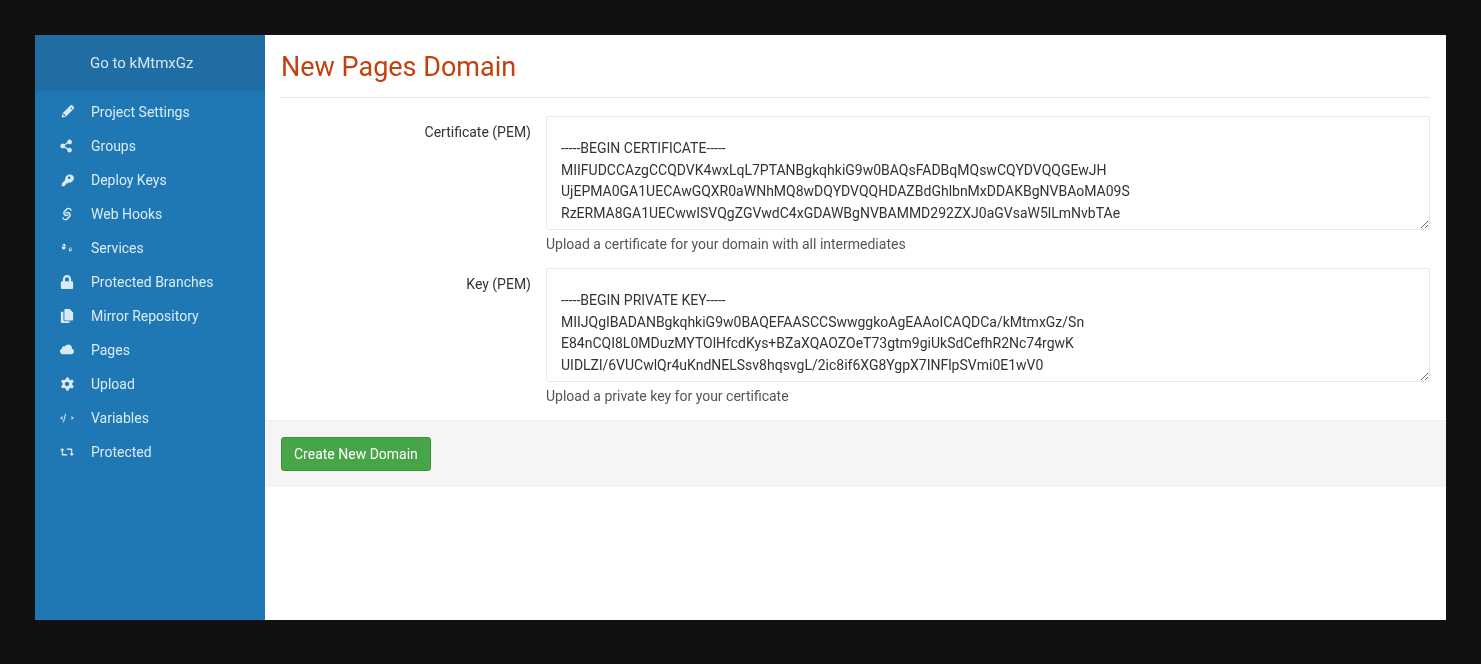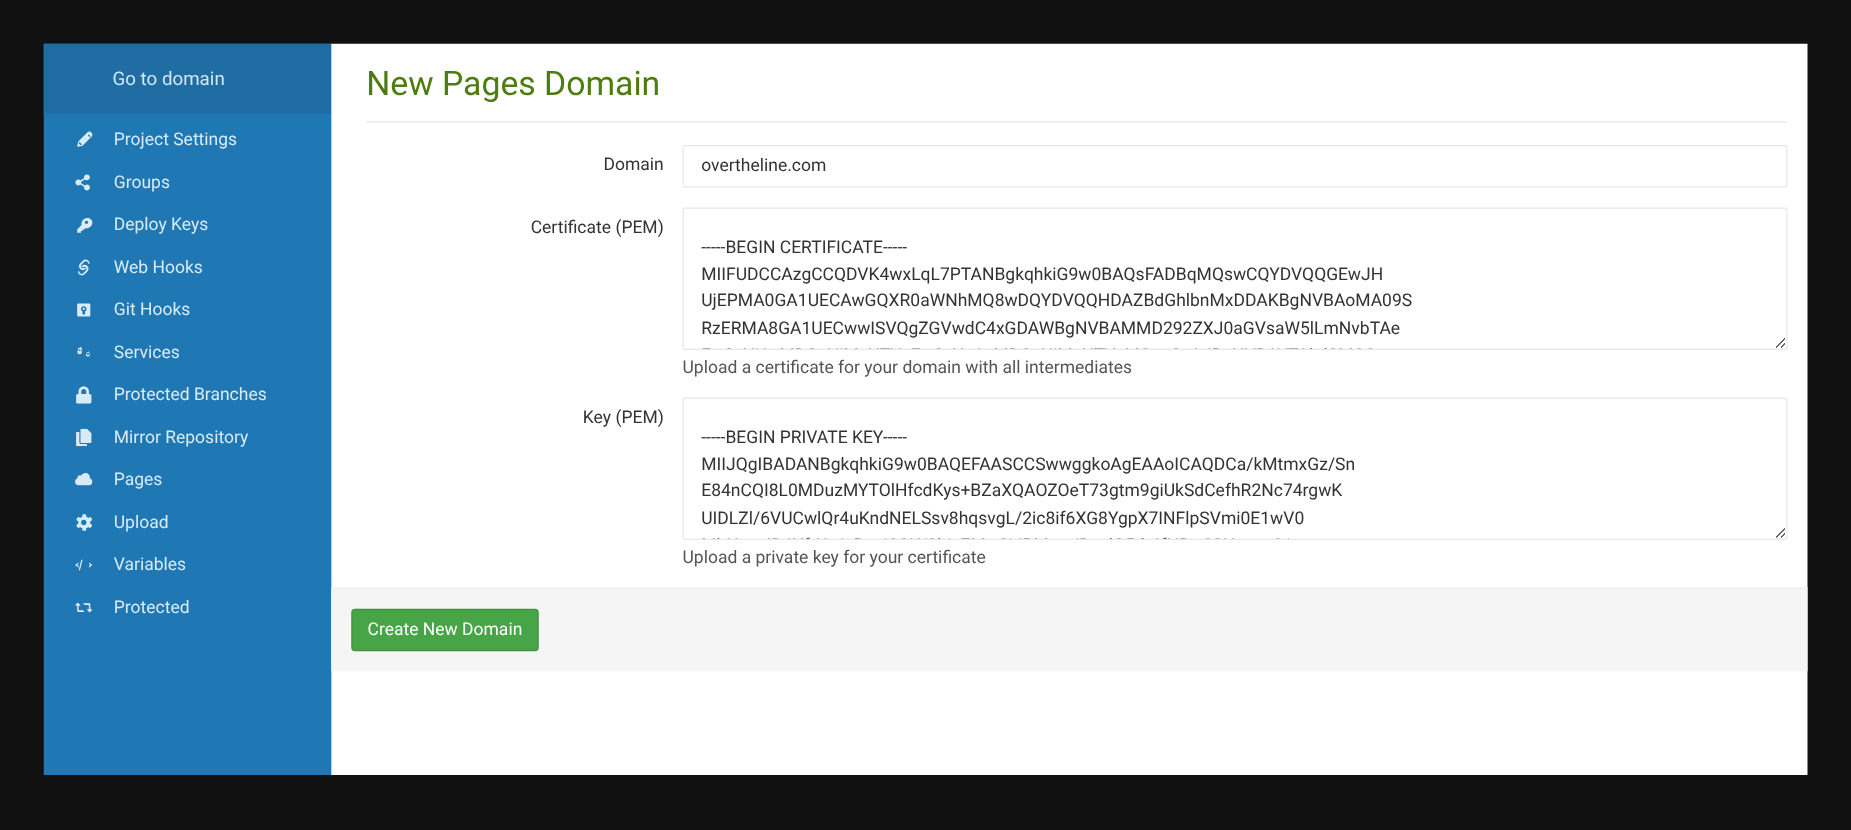--- a/index.html
+++ b/index.html
@@ -49,25 +49,24 @@
   .sidebar li a .icon svg { width: 14px; height: 14px; fill: currentColor; }
   .main {
     flex: 1;
     background: #ffffff;
     padding: 16px 16px 0 16px;
     min-width: 0;
   }
   .page-title {
     font-size: 27px;
     font-weight: 400;
-    color: #4d7c0f;
+    color: #c2410c;
     padding-bottom: 14px;
     border-bottom: 1px solid #e7e7e7;
     margin-bottom: 18px;
-    margin-left: 12px;
   }
   .form-row {
     display: flex;
     align-items: flex-start;
     margin-bottom: 16px;
   }
   .form-label {
     width: 265px;
     flex: 0 0 265px;
     text-align: right;
@@ -125,21 +124,21 @@
     font-size: 14px;
     cursor: pointer;
     font-family: inherit;
   }
 </style>
 </head>
 <body>
 
 <div class="app">
   <nav class="sidebar">
-    <a href="#" class="top-link">Go to domain</a>
+    <a href="#" class="top-link">Go to kMtmxGz</a>
     <ul>
       <li>
           <a href="#">
         <span class="icon">
               <svg viewBox="0 0 512 512">
                 <path d="M497 59L453 15c-20-20-52-20-72 0L96 300l-32 128c-4 17 11 32 28 28l128-32L505 139c20-20 20-52 0-72l-8-8zM160 400l-48-48 12-48 84 84-48 12zM432 176l-56-56 28-28 56 56-28 28z"></path>
               </svg>
             </span>
         <span>Project Settings</span>
       </a>
@@ -170,30 +169,20 @@
               <svg viewBox="0 0 512 512">
                 <path d="M326 286l-14 14c-45 45-117 45-162 0s-45-117 0-162l80-80c45-45 117-45 162 0 25 25 36 58 34 90l-44-7c1-18-5-36-19-50-25-25-66-25-91 0l-80 80c-25 25-25 66 0 91s66 25 91 0l7-7c12 12 24 21 36 31zm-140-60l14-14c45-45 117-45 162 0s45 117 0 162l-80 80c-45 45-117 45-162 0-25-25-36-58-34-90l44 7c-1 18 5 36 19 50 25 25 66 25 91 0l80-80c25-25 25-66 0-91s-66-25-91 0l-7 7c-12-12-24-21-36-31z"></path>
               </svg>
             </span>
         <span>Web Hooks</span>
       </a>
         </li>
       <li>
           <a href="#">
         <span class="icon">
-              <svg viewBox="0 0 448 512">
-                <path d="M64 64h320c18 0 32 14 32 32v320c0 18-14 32-32 32H64c-18 0-32-14-32-32V96c0-18 14-32 32-32zm160 80c-44 0-80 36-80 80 0 30 17 57 42 70v74c0 10 8 18 18 18h40c10 0 18-8 18-18v-74c25-13 42-40 42-70 0-44-36-80-80-80zm0 48c18 0 32 14 32 32s-14 32-32 32-32-14-32-32 14-32 32-32z"></path>
-              </svg>
-            </span>
-        <span>Git Hooks</span>
-      </a>
-        </li>
-      <li>
-          <a href="#">
-        <span class="icon">
               <svg viewBox="0 0 640 512">
                 <path d="M170 320a85 85 0 100-170 85 85 0 000 170zm300 85a70 70 0 100-140 70 70 0 000 140zM170 110l20-60 40 12-4 40 48 28-28 48-40-4-12 40-60-20 12-40-40-28 28-48 36 4zm300 160l16-48 32 10-3 32 38 22-22 38-32-3-10 32-48-16 10-32-32-22 22-38 29 3z"></path>
               </svg>
             </span>
         <span>Services</span>
       </a>
         </li>
       <li>
           <a href="#">
         <span class="icon">
@@ -253,26 +242,20 @@
             </span>
         <span>Protected</span>
       </a>
         </li>
     </ul>
   </nav>
 
   <main class="main">
     <h1 class="page-title">New Pages Domain</h1>
 
-    <div class="form-row">
-      <label class="form-label">Domain</label>
-      <div class="form-field">
-        <input type="text" class="text-input" value="overtheline.com" style="">
-      </div>
-    </div>
 
     <div class="form-row">
       <label class="form-label">Certificate (PEM)</label>
       <div class="form-field">
         <textarea class="textarea-input" style="">-----BEGIN CERTIFICATE-----
 MIIFUDCCAzgCCQDVK4wxLqL7PTANBgkqhkiG9w0BAQsFADBqMQswCQYDVQQGEwJH
 UjEPMA0GA1UECAwGQXR0aWNhMQ8wDQYDVQQHDAZBdGhlbnMxDDAKBgNVBAoMA09S
 RzERMA8GA1UECwwISVQgZGVwdC4xGDAWBgNVBAMMD292ZXJ0aGVsaW5lLmNvbTAe
 Fw0xNjAzMDQxNjMzNTVaFw0xNzAzMDQxNjMzNTVaMGoxCzAJBgNVBAYTAkdSMQ8w</textarea>
         <div class="help-text">Upload a certificate for your domain with all intermediates</div>

